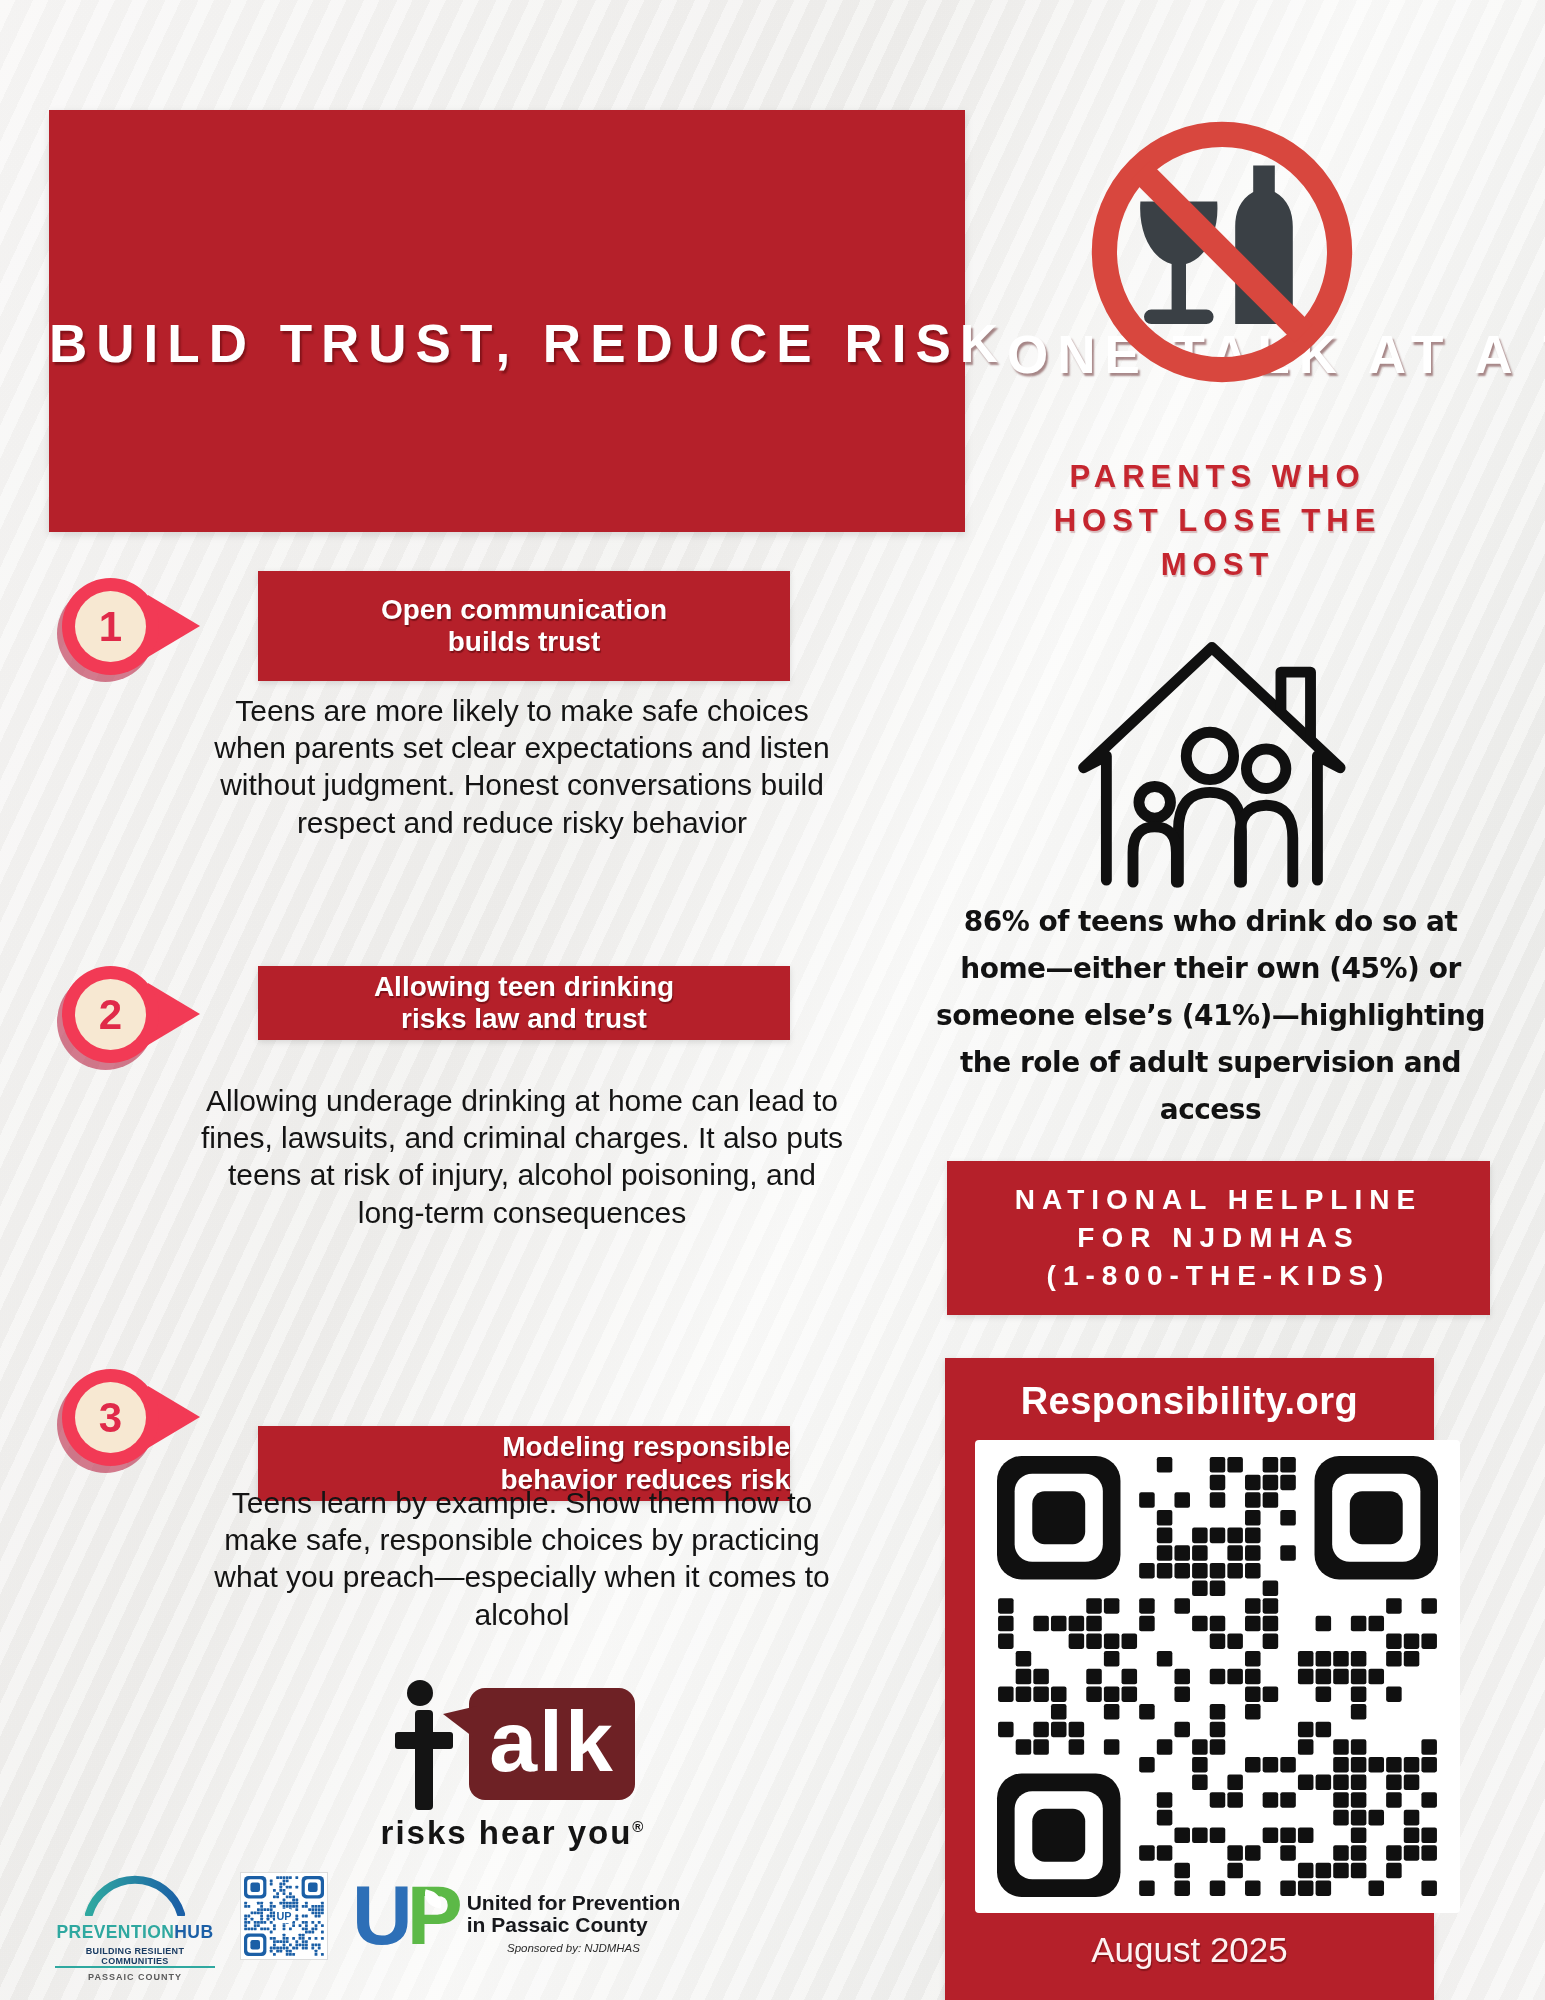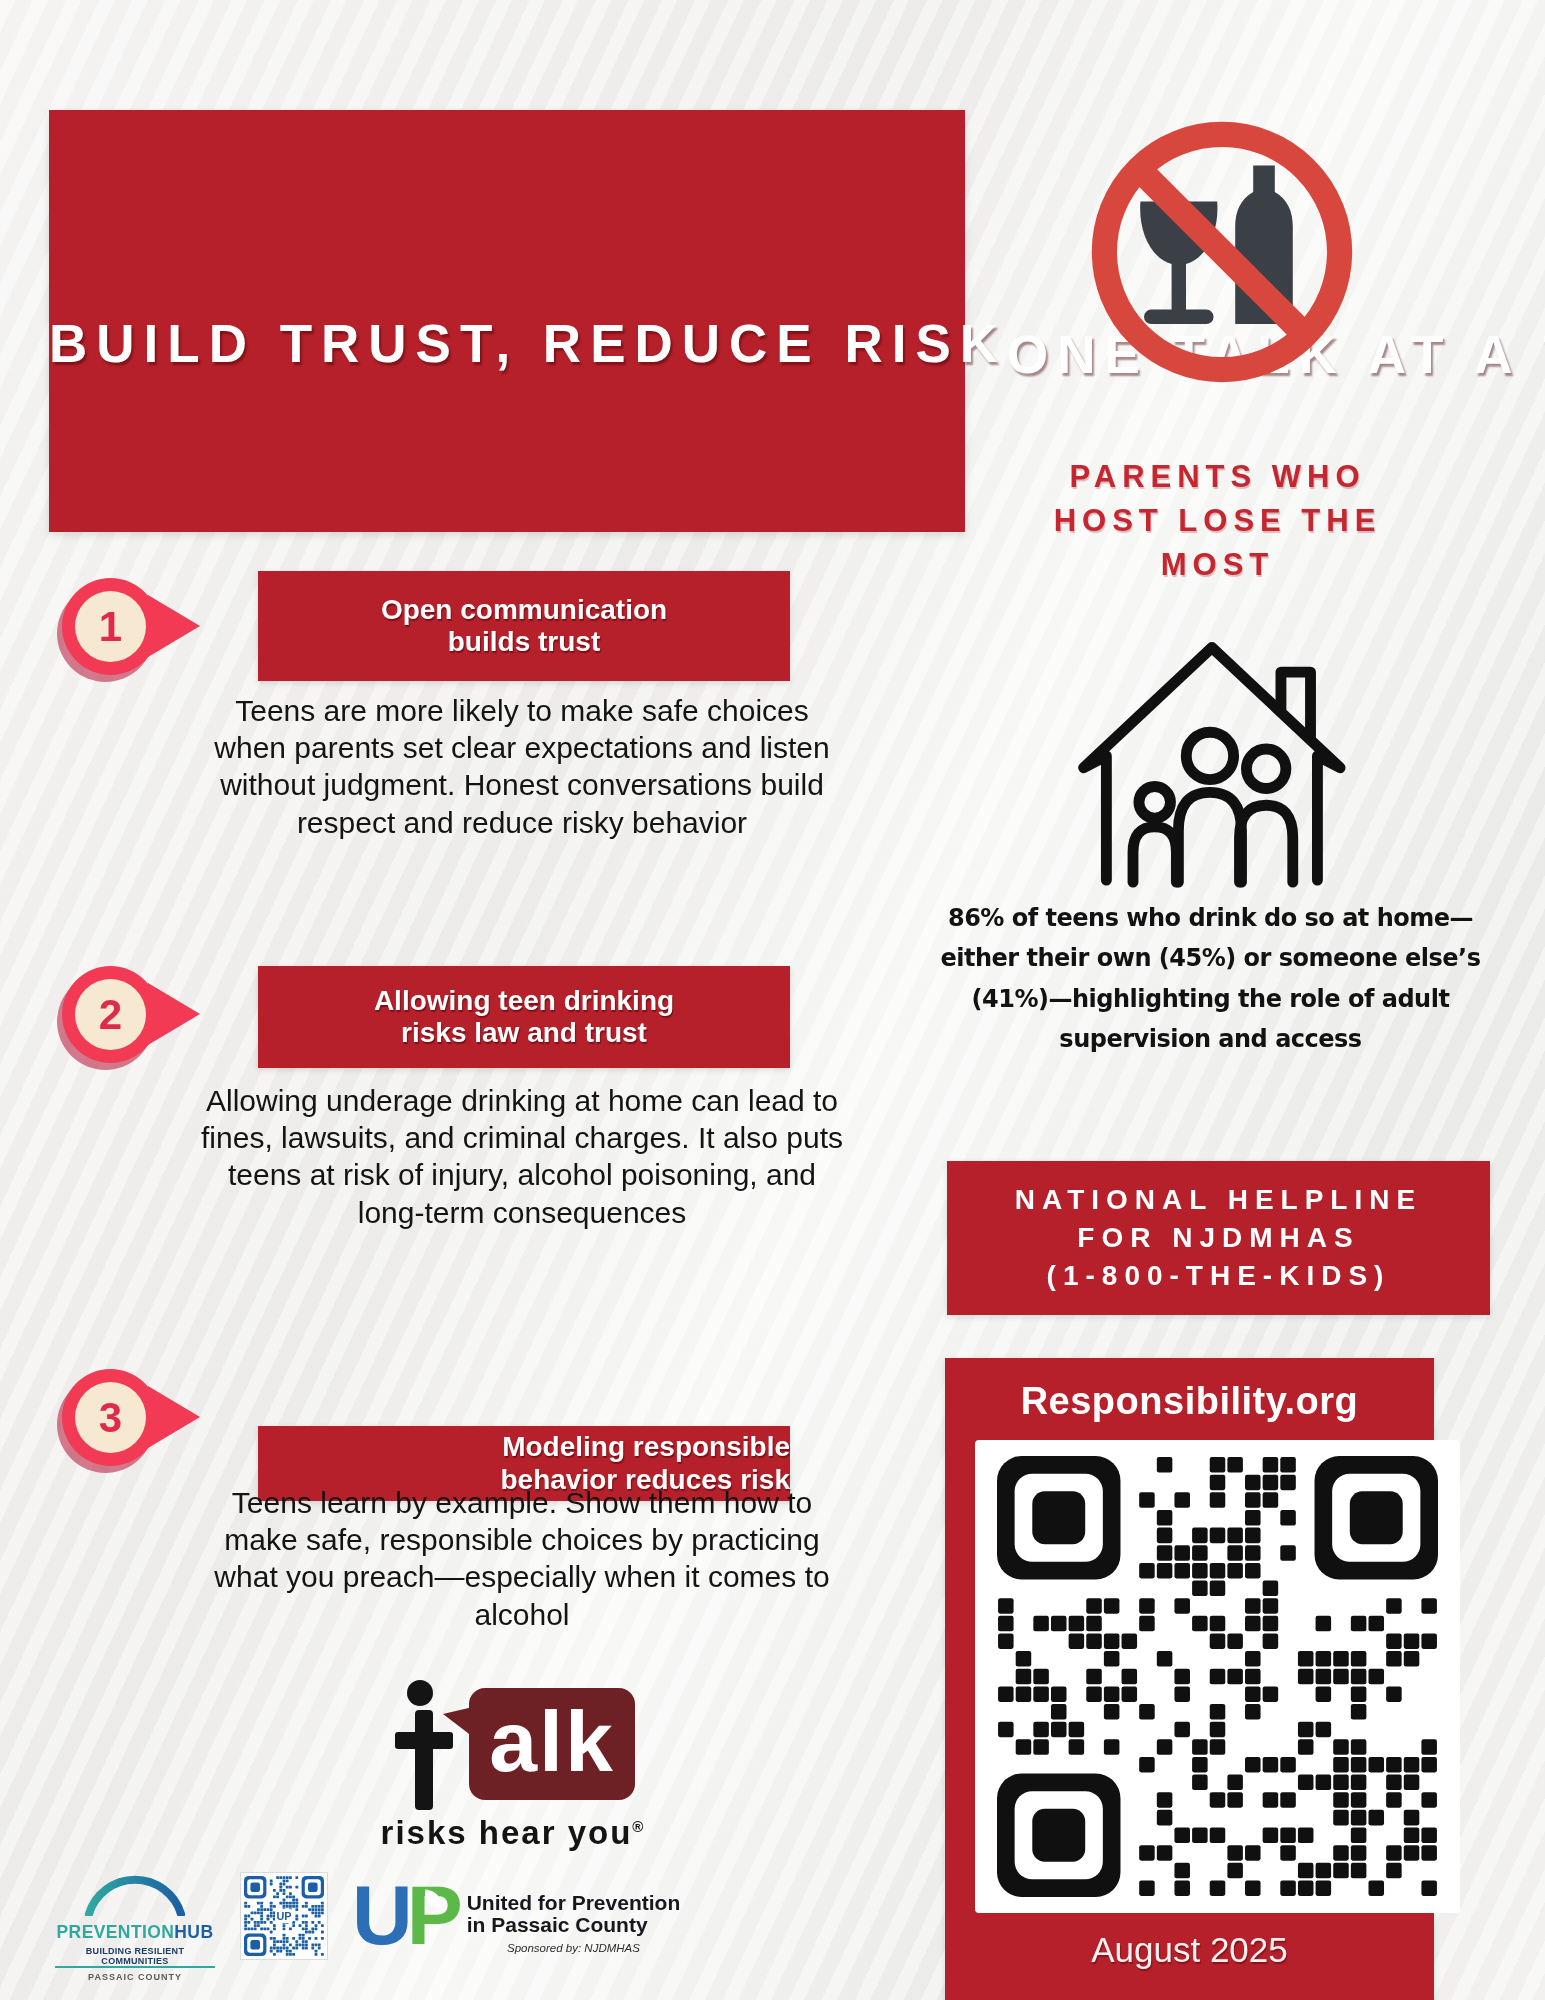--- a/index.html
+++ b/index.html
@@ -31,21 +31,21 @@
   
   .sec-head{position:absolute;left:258px;width:532px;background:#b5202a;display:flex;flex-direction:column;
     align-items:center;justify-content:center;box-shadow:0 2px 6px rgba(0,0,0,.12);}
   .sec-head .hl{color:#fff;font-weight:700;font-size:28px;line-height:1.15;
     text-shadow:1px 2px 1px rgba(70,0,5,.5);}
   .sec-body{position:absolute;left:198px;width:648px;text-align:center;color:#141414;
     font-size:30px;line-height:1.24;font-weight:400;}
 
   .head1{top:571px;height:110px;}
   .body1{top:692px;}
-  .head2{top:966px;height:102px;}
+  .head2{top:966px;height:74px;}
   .body2{top:1082px;}
   .head3{top:1426px;height:75px;align-items:flex-end;}
   .body3{top:1484px;}
   .pin1{top:578px;}
   .pin2{top:966px;}
   .pin3{top:1369px;}
 
   
   .talk{position:absolute;left:348px;top:1688px;width:330px;text-align:center;}
   .talk-row{display:flex;align-items:flex-start;justify-content:center;}
@@ -80,21 +80,21 @@
   .up-text{margin-left:10px;margin-top:14px;text-align:left;}
   .up-name{font-weight:800;font-size:21px;color:#17181c;line-height:1.05;}
   .up-sponsor{font-style:italic;font-size:11.5px;color:#2b2b2b;margin-top:6px;text-align:center;}
 
   
   .no-alcohol{position:absolute;left:1078px;top:108px;width:288px;height:288px;}
   .hosts{position:absolute;left:945px;top:455px;width:545px;text-align:center;color:#c5262f;
     font-weight:800;font-size:31px;letter-spacing:6px;line-height:1.42;text-shadow:1px 2px 1px rgba(120,10,20,.25);}
   .house{position:absolute;left:1062px;top:605px;width:286px;height:292px;}
   .statistic{position:absolute;left:928px;top:898px;width:565px;text-align:center;color:#121212;
-    font-weight:700;font-size:24px;line-height:1.68;font-family:"DejaVu Sans",sans-serif;letter-spacing:-.5px;}
+    font-weight:700;font-size:28px;line-height:1.68;font-family:"DejaVu Sans",sans-serif;letter-spacing:-.5px;}
   .helpline{position:absolute;left:947px;top:1161px;width:543px;height:154px;background:#b5202a;
     display:flex;flex-direction:column;align-items:center;justify-content:center;box-shadow:0 2px 6px rgba(0,0,0,.12);}
   .helpline .hl{color:#fff;font-weight:700;font-size:28px;letter-spacing:7px;line-height:1.35;white-space:nowrap;}
 
   .resp-box{position:absolute;left:945px;top:1358px;width:489px;height:642px;background:#b5202a;box-shadow:0 2px 6px rgba(0,0,0,.12);}
   .resp-title{margin-top:22px;text-align:center;color:#fff;font-weight:800;font-size:38px;letter-spacing:.5px;}
   .resp-qr{position:absolute;left:30px;top:82px;width:485px;height:473px;background:#fff;border-radius:4px;
     padding:16px;box-sizing:border-box;}
   .resp-date{position:absolute;left:0;right:0;top:572px;text-align:center;color:#fdf1f1;font-weight:400;font-size:35px;
     text-shadow:1px 2px 1px rgba(70,0,5,.4);}

